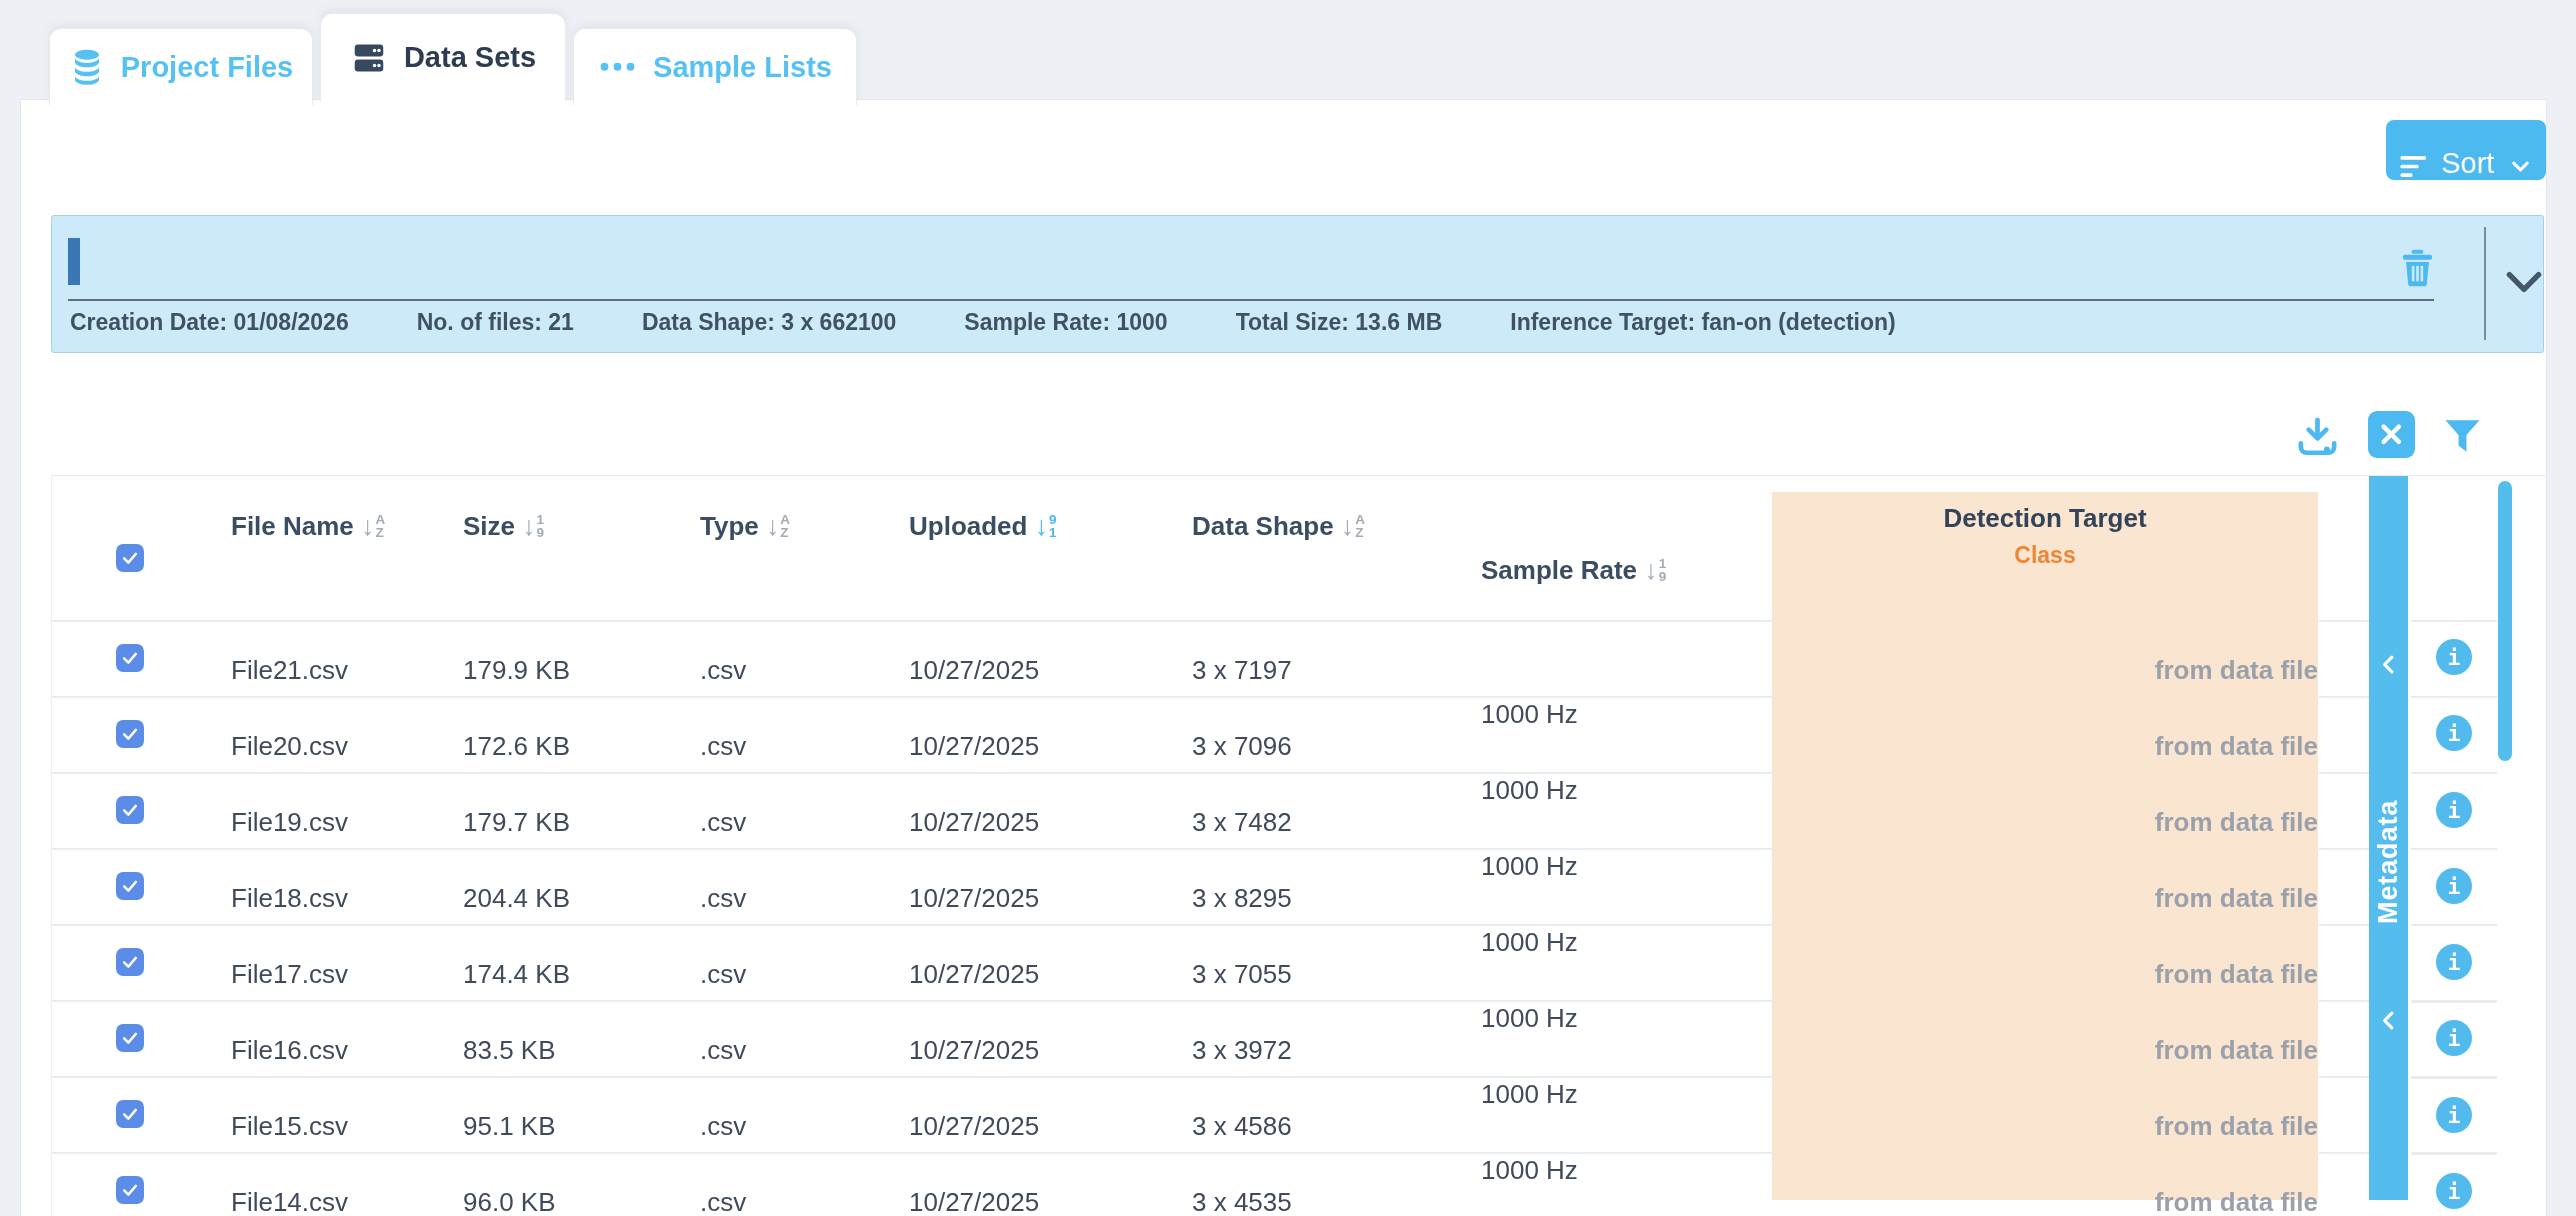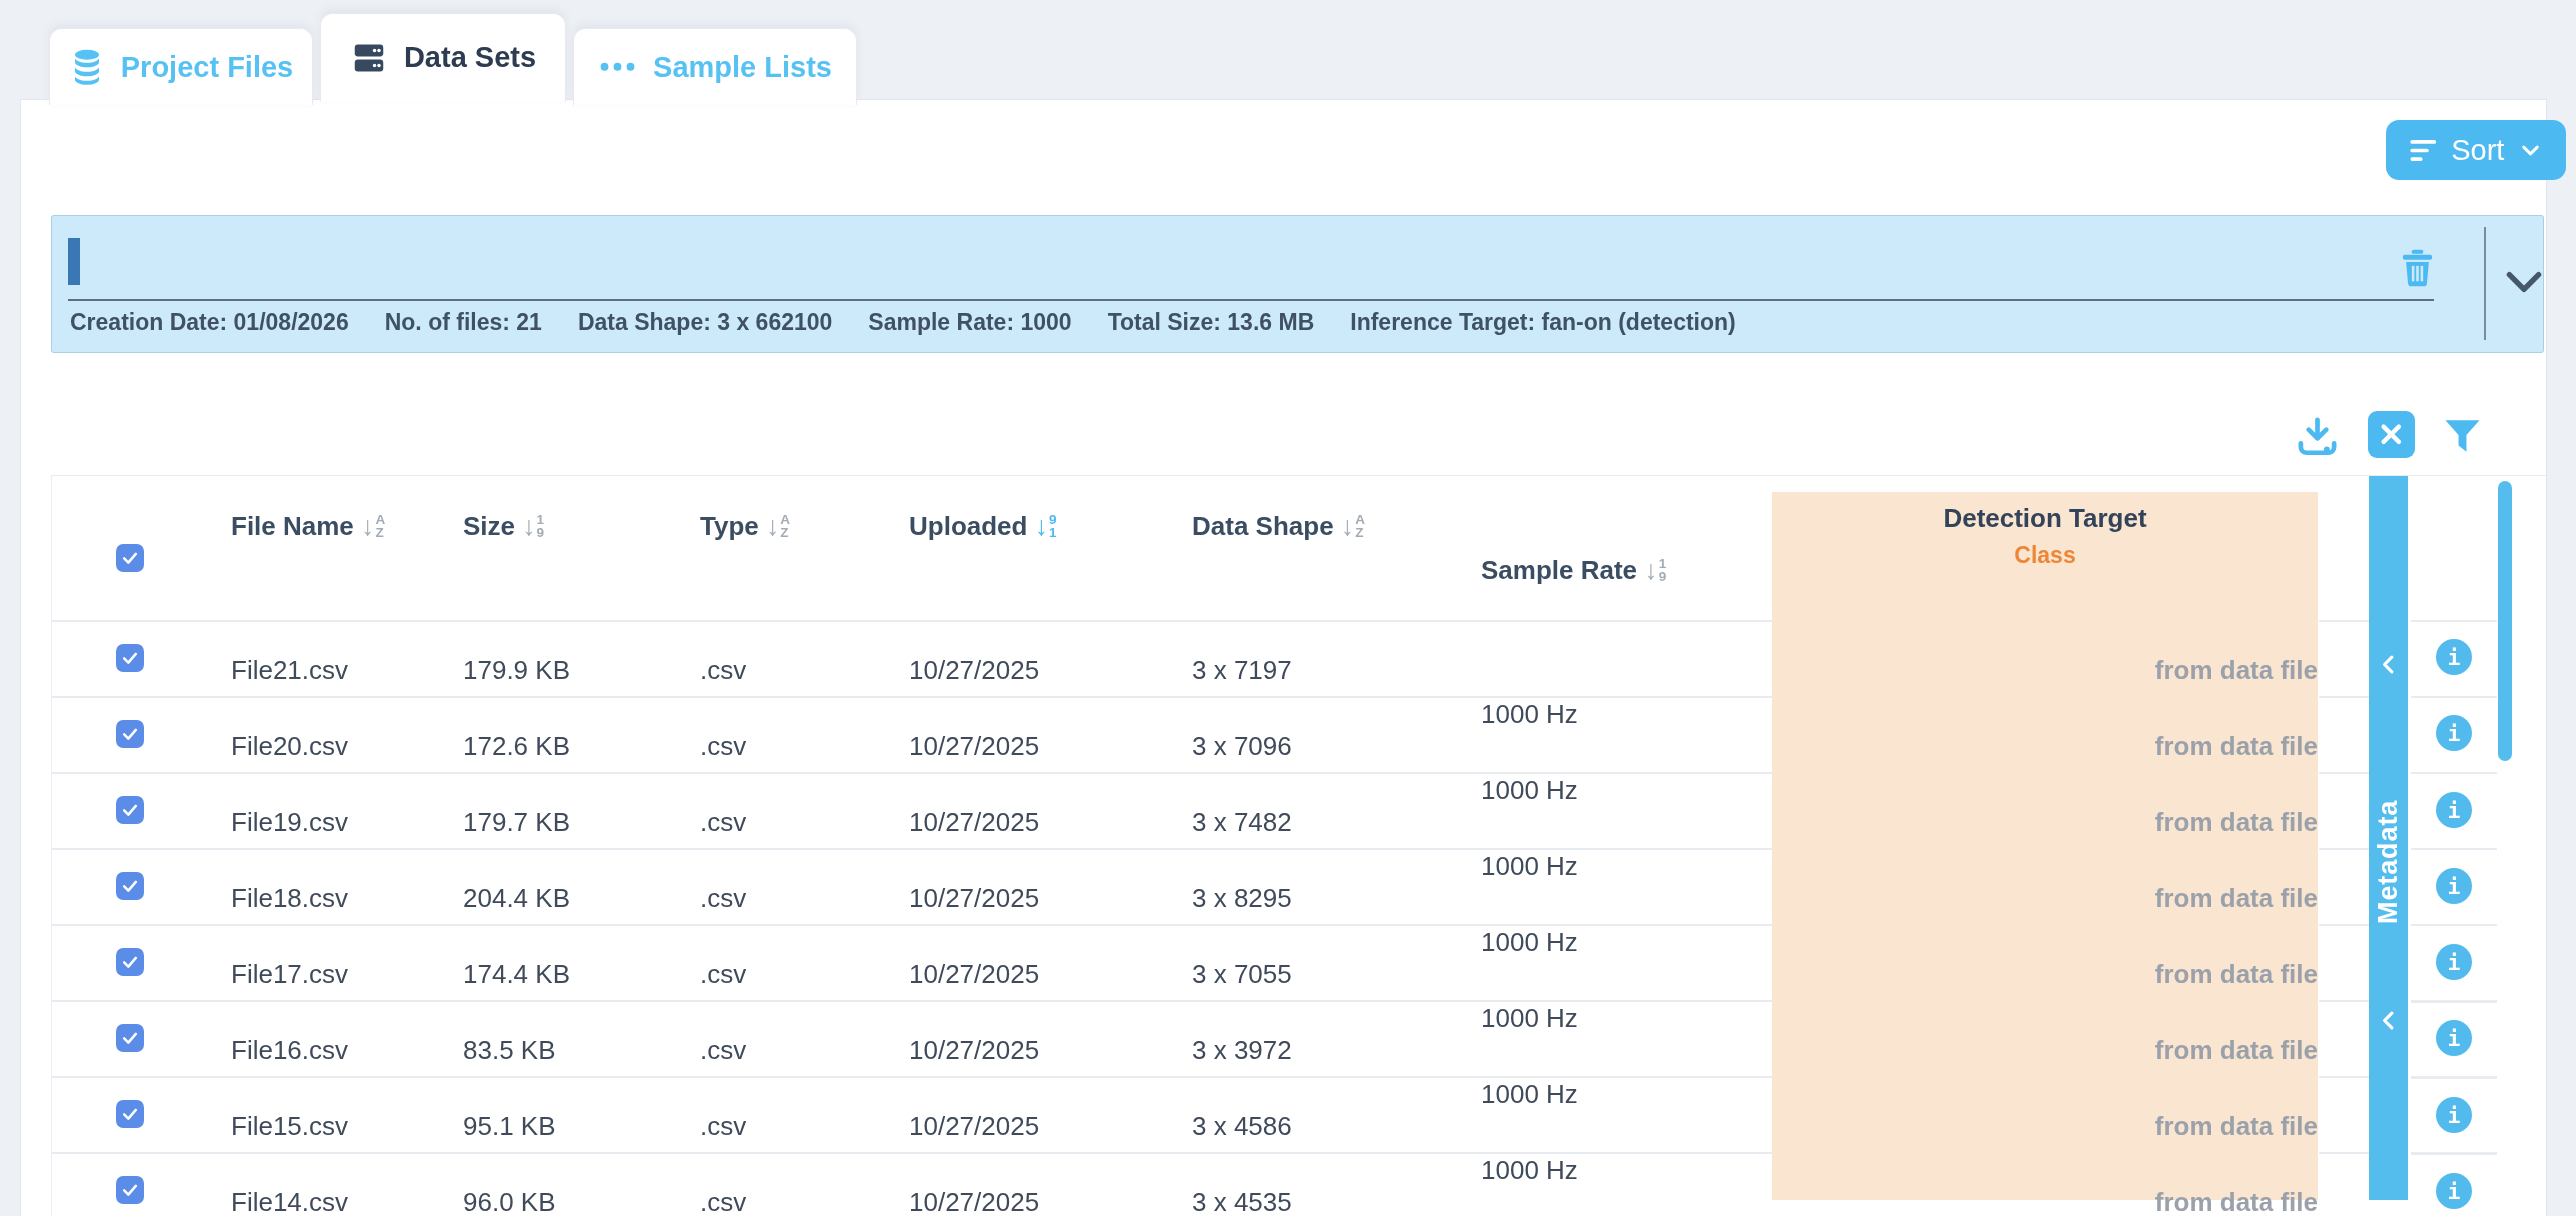--- a/index.html
+++ b/index.html
@@ -17,35 +17,35 @@
   .tab.inactive{top:28px;height:76px;justify-content:center;}
   .tab.active{top:12.6px;height:88px;z-index:5;}
   .tab-1{left:49px;width:262px;}
   .tab-2{left:320px;width:244px;}
   .tab-3{left:573px;width:282px;}
   .tab .lbl{font-size:29px;font-weight:bold;}
   .tab.inactive .lbl{color:#56c2f3;}
   .tab.active .lbl{color:#2d3c50;}
 
   
-  .sort-btn{position:absolute;left:2386px;top:120px;width:180px;height:60px;
-            background:#4cb9f1;border-radius:13px;display:flex;align-items:center;
+  .sort-btn{position:absolute;left:2386px;top:120px;width:160px;height:60px;
+            background:#4cb9f1;border-radius:8px;display:flex;align-items:flex-end;
             justify-content:center;gap:12.6px;color:#fff;font-size:29px;cursor:pointer;}
 
   
   .card{position:absolute;left:51px;top:215px;width:2493px;height:138px;
         background:#cdeafa;border:1.8px solid #a9cfe5;border-radius:2.7px;box-sizing:border-box;}
   .card .accent{position:absolute;left:16px;top:22.4px;width:11.7px;height:47px;background:#3a77b5;}
   .card .title{position:absolute;left:45px;top:22.4px;height:47px;line-height:47px;
                font-size:30.5px;font-weight:bold;color:#44576b;}
   .card .trash{position:absolute;left:2346px;top:30px;width:39px;height:43px;cursor:pointer;}
   .card .vdiv{position:absolute;left:2432px;top:10.8px;width:1.8px;height:113px;background:#7c8b99;}
   .card .hdiv{position:absolute;left:16px;top:83px;width:2366px;height:1.8px;background:#5f6e7d;}
   .card .chev{position:absolute;left:2447px;top:41px;width:50px;height:50px;cursor:pointer;}
-  .card .meta{position:absolute;left:18px;top:93px;display:flex;gap:36px;
+  .card .meta{position:absolute;left:18px;top:93px;display:flex;gap:68px;
               font-size:23px;font-weight:bold;color:#3f5163;white-space:nowrap;}
 
   
   .tool{position:absolute;cursor:pointer;}
   .tool.download{left:2294px;top:413px;width:47px;height:47px;}
   .tool.clear{left:2368px;top:411px;width:47px;height:47px;background:#4cb9f1;border-radius:9px;
               display:flex;align-items:center;justify-content:center;}
   .tool.funnel{left:2441px;top:413px;width:43px;height:45px;}
 
   

